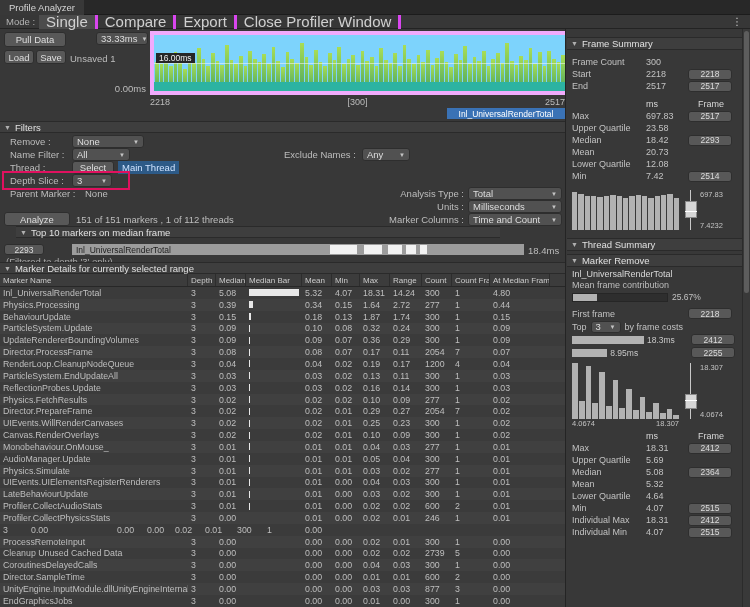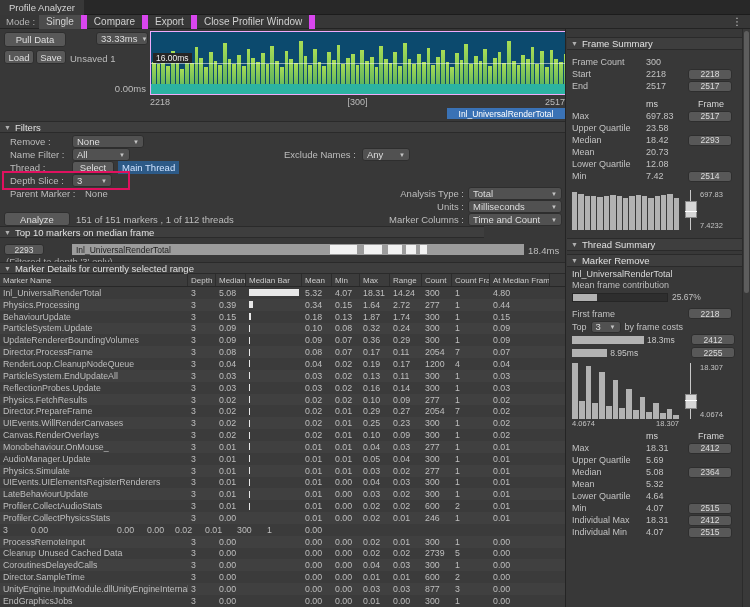--- a/index.html
+++ b/index.html
@@ -5,58 +5,58 @@
 *{box-sizing:border-box;margin:0;padding:0}
 html,body{width:750px;height:607px;overflow:hidden}
 body{background:#383838;font-family:"Liberation Sans",sans-serif;color:#c2c2c2;font-size:10px}
 #app{position:relative;width:750px;height:607px;background:#383838}
 
 
 .tabbar{position:absolute;left:0;top:0;width:750px;height:15px;background:#282828;border-bottom:1px solid #1c1c1c}
 .tab{display:inline-flex;align-items:center;height:15px;padding:0 9px;background:#383838;color:#d6d6d6;font-size:9.5px}
 .toolbar{position:absolute;left:0;top:15px;width:750px;height:14px;background:#373737;border-bottom:1px solid #232323;display:flex;align-items:center}
 .tb-label{padding:0 4px 0 6px;color:#b4b4b4;font-size:9.5px}
-.tb-item{height:14px;display:flex;align-items:center;padding:0 7px;border-right:6px solid #d946ef;font-size:10px;color:#d0d0d0;cursor:default}
+.tb-item{height:14px;display:flex;align-items:center;padding:0 7px;border-right:3px solid #d946ef;font-size:15px;color:#d0d0d0;cursor:default}
 .tb-item.active{background:#4c4c4c}
 .kebab{margin-left:auto;padding:0 8px;color:#cfcfcf;font-size:10px}
 
 
 .left{position:absolute;left:0;top:29px;width:566px;height:578px;border-right:1px solid #242424;overflow:hidden}
 .right{position:absolute;left:567px;top:29px;width:175px;height:578px;overflow:hidden}
 .vscroll{position:absolute;left:742px;top:29px;width:8px;height:578px;background:#393939;border-left:1px solid #2b2b2b}
 .vthumb{position:absolute;left:1px;top:2px;width:5px;height:262px;background:#5d5d5d;border-radius:3px}
 
 
 .btn{display:inline-flex;align-items:center;justify-content:center;background:#585858;border:1px solid #2e2e2e;border-radius:3px;color:#dedede;font-size:9.5px}
 .dropdown{display:inline-flex;align-items:center;justify-content:space-between;background:#515151;border:1px solid #2e2e2e;border-radius:3px;color:#dedede;font-size:9.5px;padding:0 4px}
 .caret{font-size:6px;color:#c4c4c4;margin-left:4px}
 .sec-header{display:flex;align-items:center;gap:4px;background:#3e3e3e;border-top:1px solid #2a2a2a;border-bottom:1px solid #2a2a2a;color:#e0e0e0;font-size:9.5px;padding:0 4px}
 .fold{font-size:7px;color:#b0b0b0}
 .lbl{position:absolute;font-size:9.5px;color:#bdbdbd;white-space:nowrap}
 .badge{height:11px;min-width:44px;display:inline-flex;align-items:center;justify-content:center;background:#585858;border:1px solid #2e2e2e;border-radius:3px;font-size:8.5px;color:#dcdcdc}
 
 
-.chart{position:absolute;left:150px;top:2px;width:500px;height:64px;background:#0c4a6e;border:1px solid #f0abfc;overflow:hidden}
+.chart{position:absolute;left:150px;top:2px;width:500px;height:64px;background:#7dd3fc;border:4px solid #f0abfc;overflow:hidden}
 .fbars{position:absolute;inset:0;display:flex;align-items:flex-end;gap:1px;padding:0 1px;z-index:1}
 .fbar{flex:1;background:linear-gradient(var(--chart-bar-green-top),var(--chart-bar-green-bottom))}
 .tealband{position:absolute;left:0;right:0;bottom:0;height:16%;background:var(--chart-band-teal);z-index:2}
 .mline{position:absolute;left:0;right:0;bottom:48%;height:1px;background:rgba(245,245,245,.55);z-index:3}
 .mlabel{position:absolute;left:2px;bottom:50%;background:#262626;color:#efefef;font-size:8.5px;padding:0 3px;z-index:4}
 .axisrow{position:absolute;left:150px;top:68px;width:415px;display:flex;justify-content:space-between;font-size:9px;color:#bdbdbd}
 .selbadge{position:absolute;left:447px;top:79px;width:118px;height:11px;background:var(--selection-blue);color:#fff;font-size:8.5px;display:flex;align-items:center;justify-content:center}
 
 
 .fil-header{position:absolute;left:0;top:92px;width:566px;height:12px}
 .frow{position:absolute;height:13px;display:flex;align-items:center}
 .chip{display:inline-flex;align-items:center;background:#2d5a87;color:#cfe3ff;font-size:9.5px;padding:0 4px;height:13px}
 .hlbox{position:absolute;left:2px;top:142px;width:128px;height:19px;border:2px solid var(--highlight-box);pointer-events:none;z-index:5}
 .rlabel{position:absolute;text-align:right;font-size:9.5px;color:#bdbdbd}
 
 
-.t10-header{position:absolute;left:0;top:197px;width:484px;height:12px}
+.t10-header{position:absolute;left:16px;top:197px;width:484px;height:12px}
 .t10bar{position:absolute;left:72px;top:215px;width:452px;height:11px;background:#9c9c9c;overflow:hidden}
 .t10bar .tlabel{position:absolute;left:4px;top:0;height:11px;display:flex;align-items:center;color:#1e1e1e;font-size:8.5px;z-index:2}
 .seg{position:absolute;top:1px;bottom:1px;background:#f2f2f2;z-index:1}
 
 
 .mt-header{position:absolute;left:0;top:233px;width:566px;height:12px}
 .mt-cols{position:absolute;left:0;top:245px;width:566px;height:13px;display:flex;background:#3c3c3c;border-bottom:1px solid #272727}
 .hcell{display:flex;align-items:center;padding:0 3px;border-right:1px solid #2d2d2d;overflow:hidden;white-space:nowrap;font-size:8px;color:#cccccc}
 .mt-body{position:absolute;left:0;top:258px;width:566px;height:320px;overflow:hidden}
 .trow{display:flex;height:11.85px;font-size:8.8px;color:#bfbfbf}

